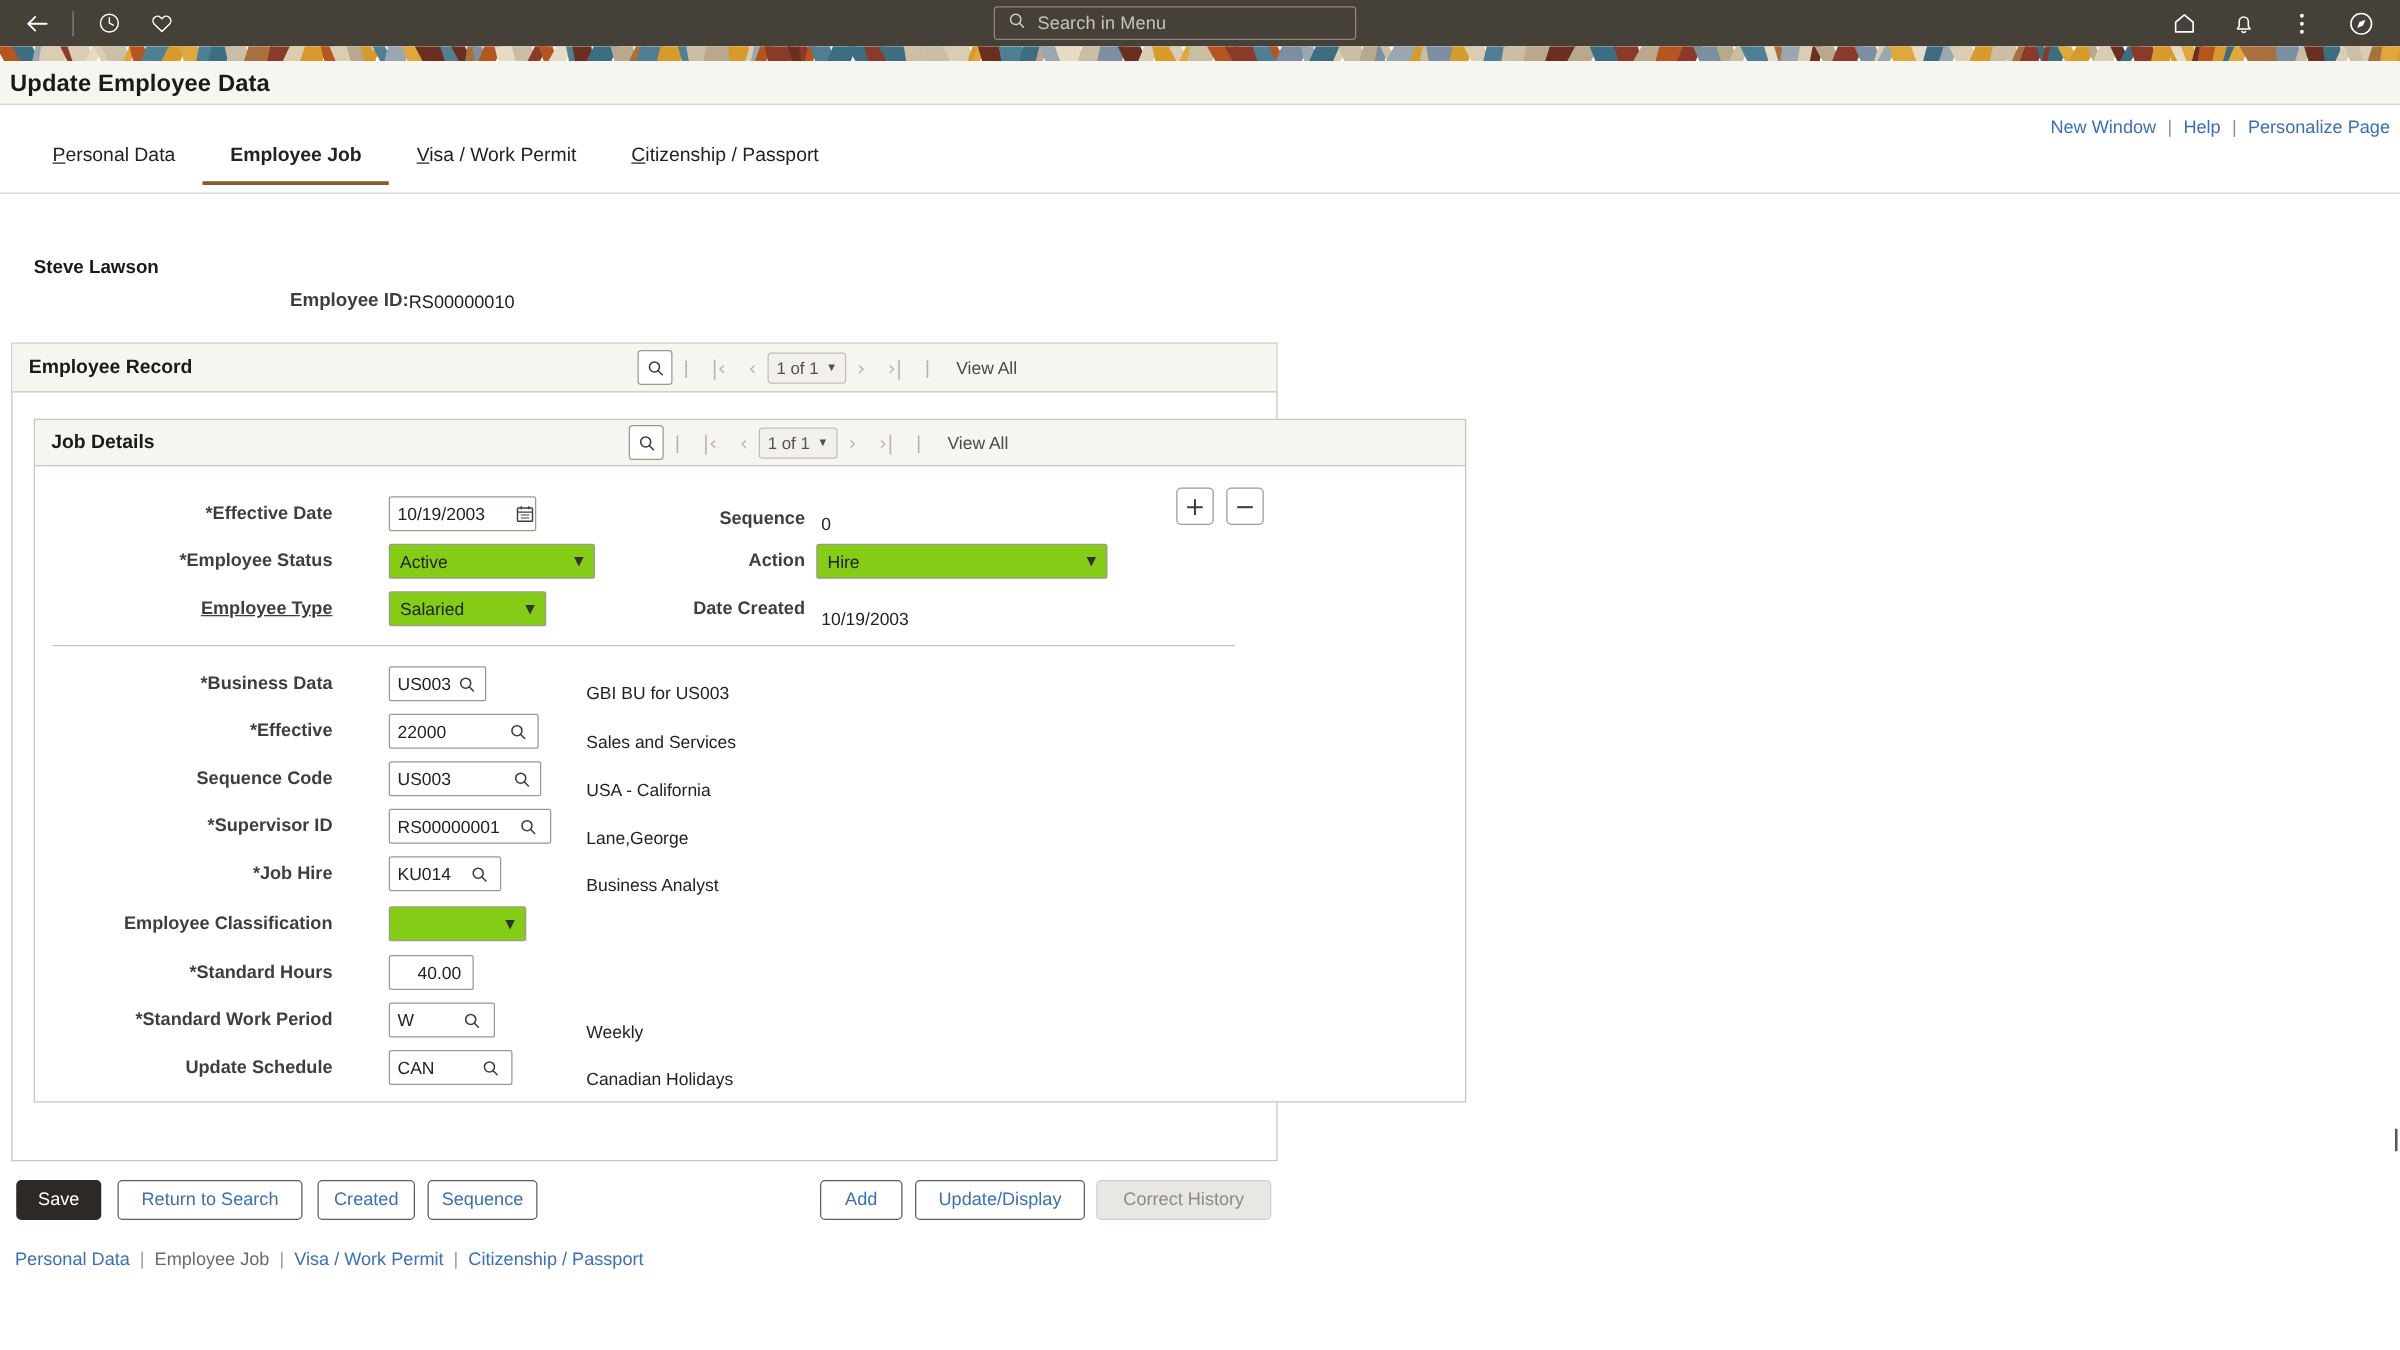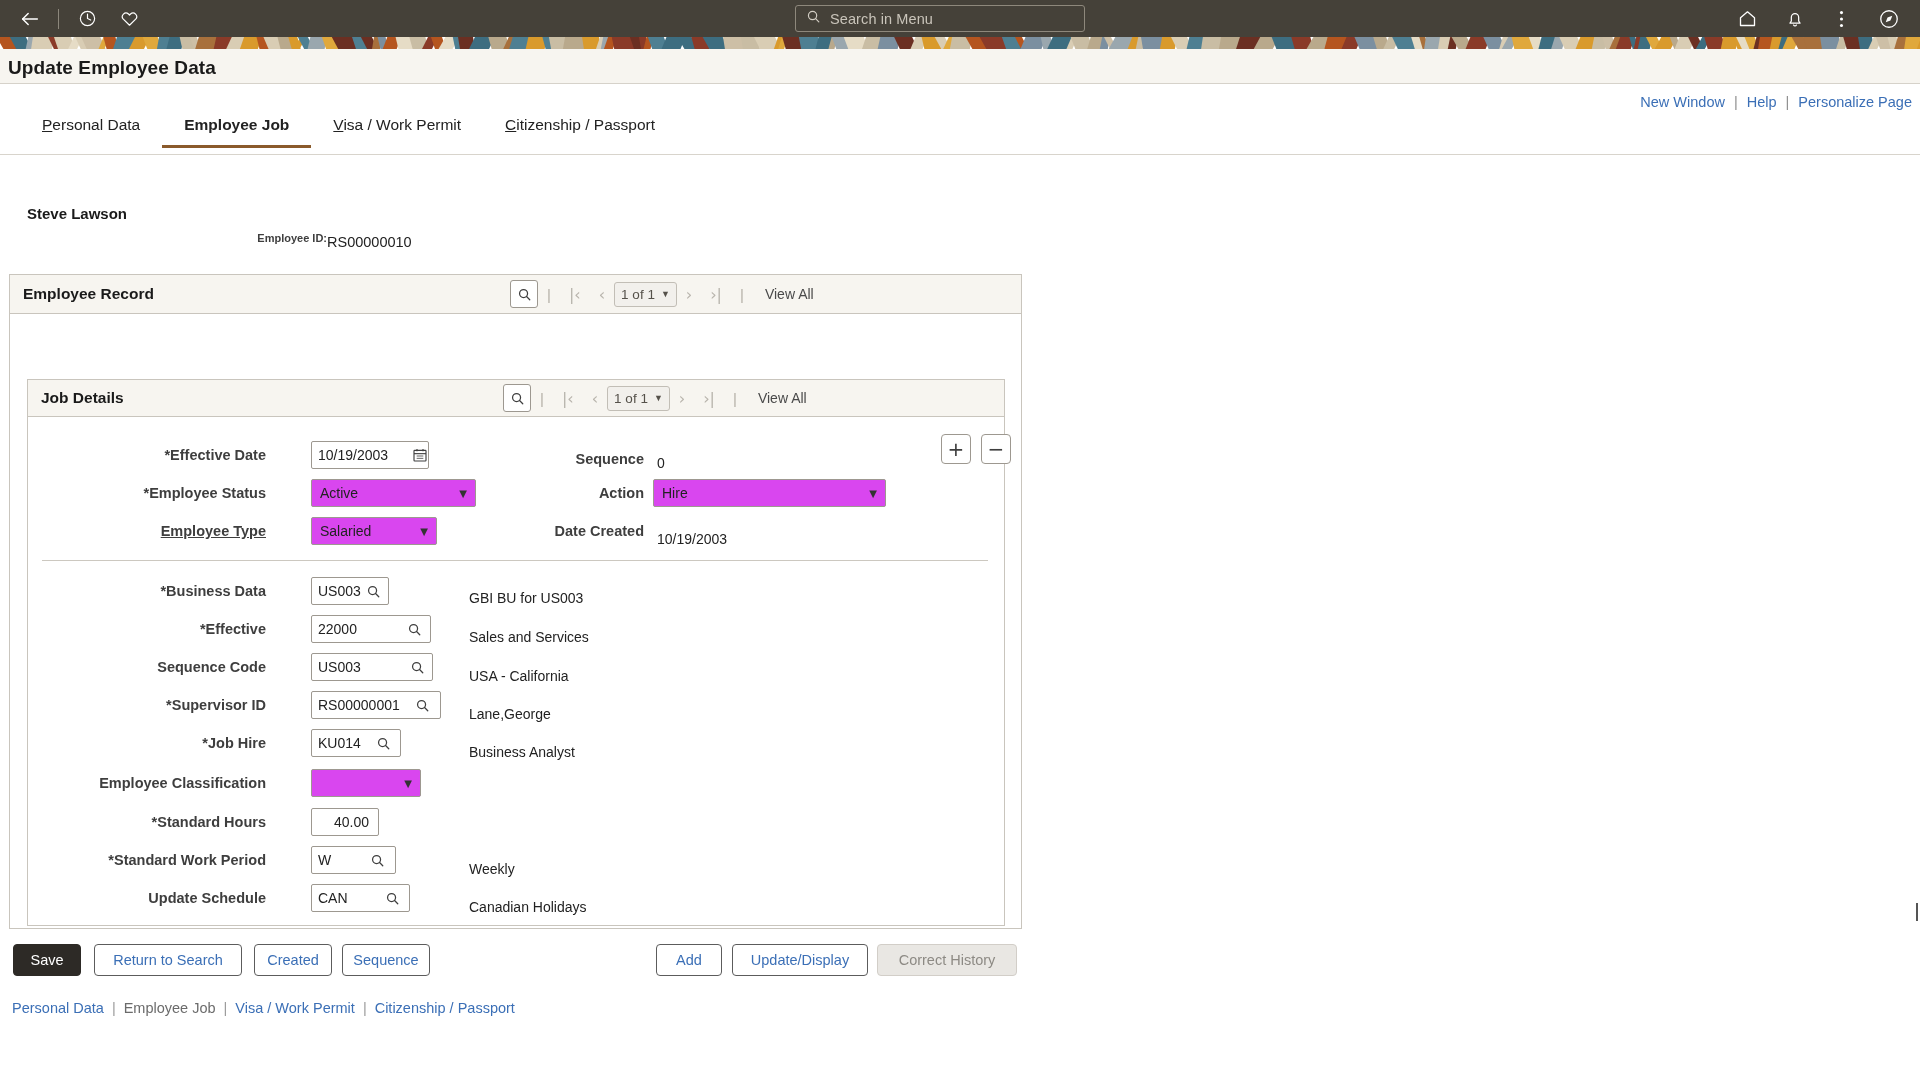--- a/index.html
+++ b/index.html
@@ -93,21 +93,21 @@
     background: #d8d4cc;
   }
 
   
   .emp-name {
     position: absolute; left: 27px; top: 205px;
     font-size: 15px; font-weight: bold; color: #1a1a1a;
   }
   .emp-id-label {
     position: absolute; left: 212px; top: 232px;
-    font-size: 11px; font-weight: bold; color: #3e3e3e;
+    font-size: 15px; font-weight: bold; color: #3e3e3e;
     width: 115px; text-align: right;
   }
   .emp-id-value {
     position: absolute; left: 327px; top: 234px;
     font-size: 14.5px; color: #222;
   }
 
   
   .panel-outer {
     position: absolute; left: 9px; top: 274px;
@@ -144,22 +144,22 @@
     padding: 0 6px; cursor: pointer;
   }
   .nav-sel .caret { font-size: 9px; }
   .nav-viewall {
     color: #4a4a4a; font-size: 14px; padding-left: 12px; cursor: pointer;
   }
 
   
   .panel-inner {
     position: absolute; left: 17px; top: 60px;
-    width: 978px; height: 547px;
-    border: 1px solid #c9c5bd; background: #ffffff; margin-top: 44px;
+    width: 1146px; height: 547px;
+    border: 1px solid #c9c5bd; background: #ffffff;
   }
   .panel-inner .panel-head { height: 37px; }
 
   
   .formzone { position: absolute; left: 0; top: 38px; width: 976px; }
 
   .lbl {
     position: absolute; font-size: 14.5px; font-weight: bold; color: #3e3e3e;
     text-align: right; white-space: nowrap;
   }
@@ -168,21 +168,21 @@
   }
   .txtinput {
     position: absolute; height: 28px;
     border: 1px solid #9d9890; border-radius: 2px; background: #fff;
     font-size: 14px; color: #222; font-family: "Liberation Sans", sans-serif;
     padding: 0 6px; display: flex; align-items: center;
   }
   .txtinput.numright { justify-content: flex-end; padding-right: 9px; }
   .selinput {
     position: absolute; height: 28px;
-    border: 1px solid #9d9890; border-radius: 2px; background: #d946ef;
+    border: 1px solid #9d9890; border-radius: 2px; background: #84cc16;
     font-size: 14px; color: #222; display: flex; align-items: center;
     padding: 0 8px; justify-content: space-between;
   }
   .selinput .caret {
     font-size: 10px; color: #333; font-family: "DejaVu Sans", sans-serif;
   }
   .lookup-ico {
     position: absolute; width: 15px; height: 15px; cursor: pointer;
   }
   .cal-ico { position: absolute; width: 16px; height: 16px; cursor: pointer; }

